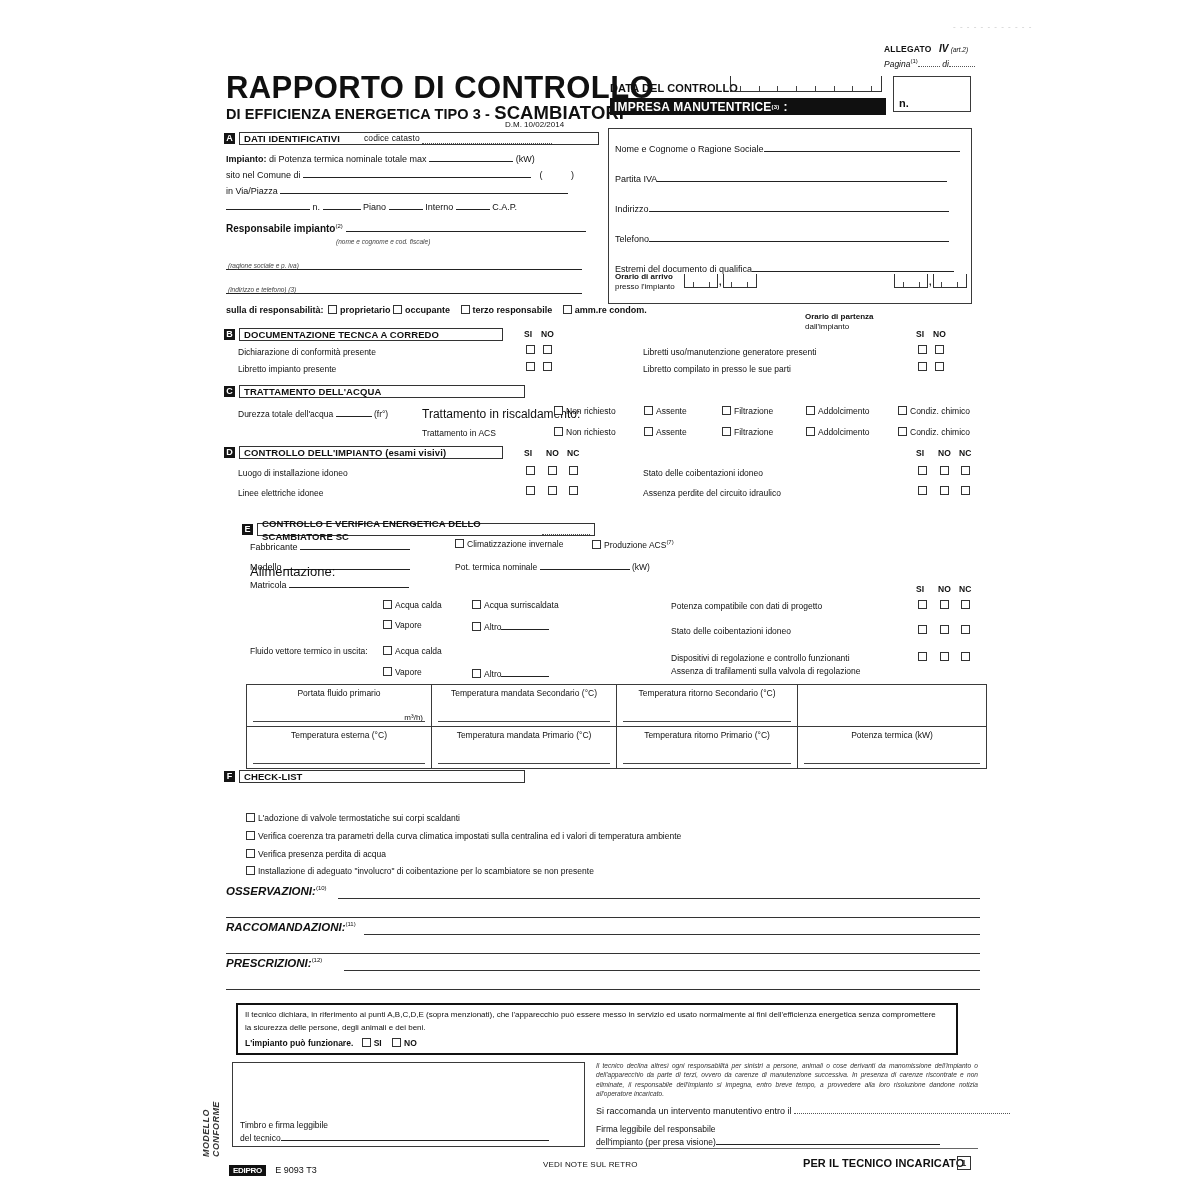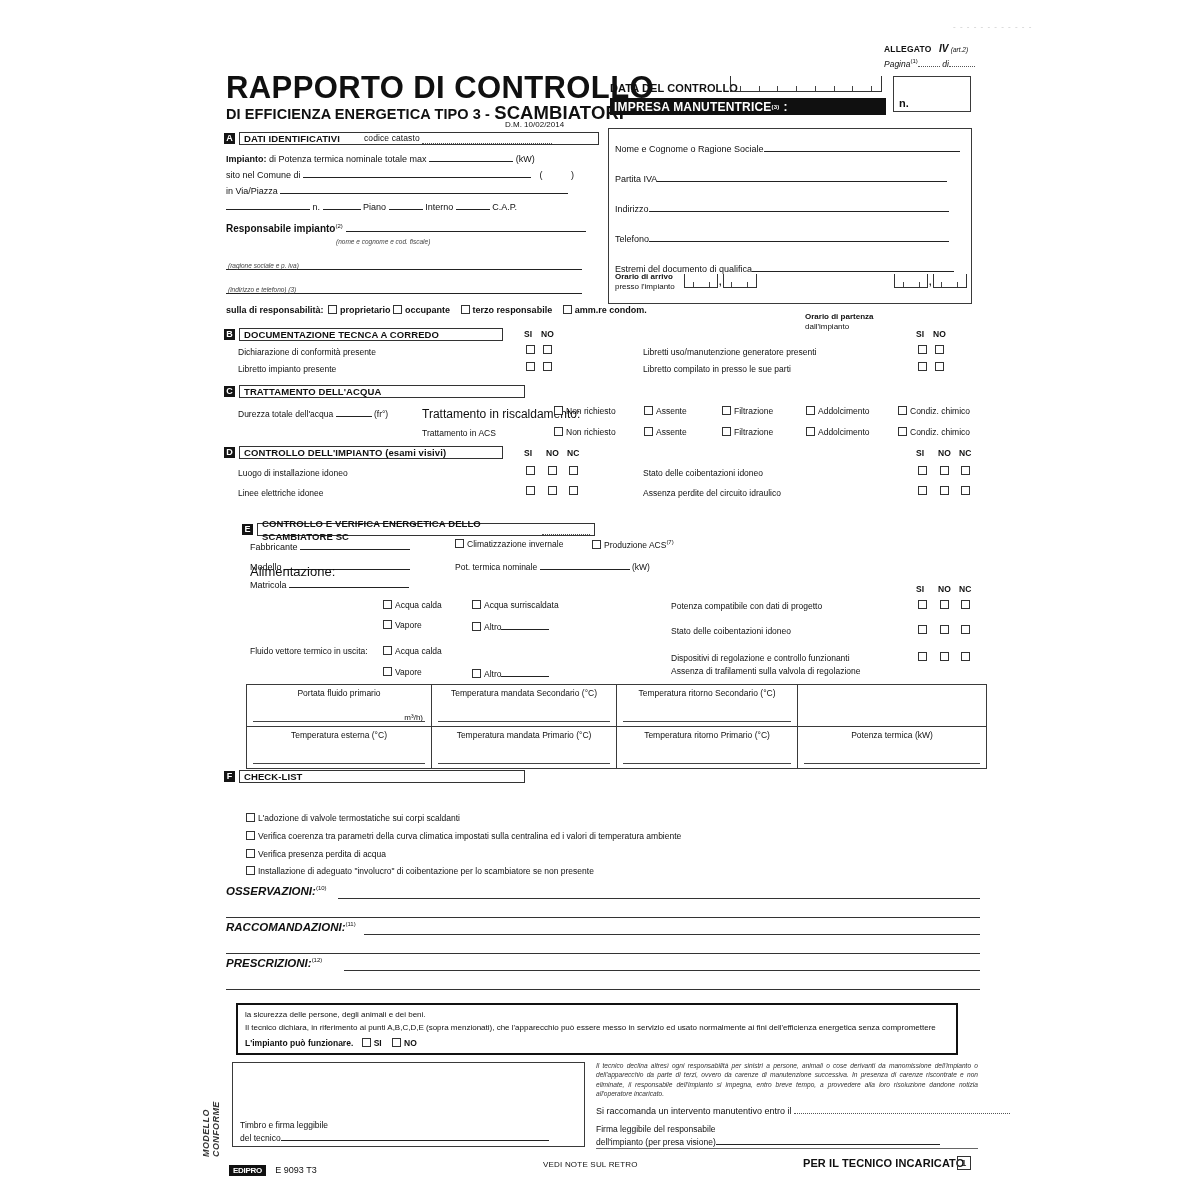--- a/index.html
+++ b/index.html
@@ -480,22 +480,22 @@
   <div class="abs" style="left:226px;top:953px;width:754px;border-bottom:1px solid #333;"></div>
 
   <div class="abs" style="left:226px;top:957px;font-size:11.5px;">
     <span class="b i">PRESCRIZIONI:</span><sup>(12)</sup>
   </div>
   <div class="abs" style="left:344px;top:970px;width:636px;border-bottom:1px solid #333;"></div>
   <div class="abs" style="left:226px;top:989px;width:754px;border-bottom:1px solid #333;"></div>
 
   <div class="abs" style="left:236px;top:1003px;width:722px;height:52px;border:2px solid #111;box-sizing:border-box;"></div>
   <div class="abs" style="left:245px;top:1008px;width:790px;font-size:8px;line-height:13px;">
+    <div>Il tecnico dichiara, in riferimento ai punti A,B,C,D,E (sopra menzionati), che l'apparecchio può essere messo in servizio ed usato normalmente ai fini dell'efficienza energetica senza compromettere</div>
     <div>la sicurezza delle persone, degli animali e dei beni.</div>
-    <div>Il tecnico dichiara, in riferimento ai punti A,B,C,D,E (sopra menzionati), che l'apparecchio può essere messo in servizio ed usato normalmente ai fini dell'efficienza energetica senza compromettere</div>
   </div>
   <div class="abs" style="left:245px;top:1038px;font-size:8.5px;">
     <span class="b">L'impianto può funzionare.</span>
     <span style="margin-left:6px;"><span class="cb"></span><span class="b">SI</span></span>
     <span style="margin-left:8px;"><span class="cb"></span><span class="b">NO</span></span>
   </div>
 
   <div class="abs vert" style="left:201px;top:1063px;height:94px;width:14px;color:#333;">MODELLO CONFORME</div>
 
   <div class="abs boxed" style="left:232px;top:1062px;width:353px;height:85px;"></div>

